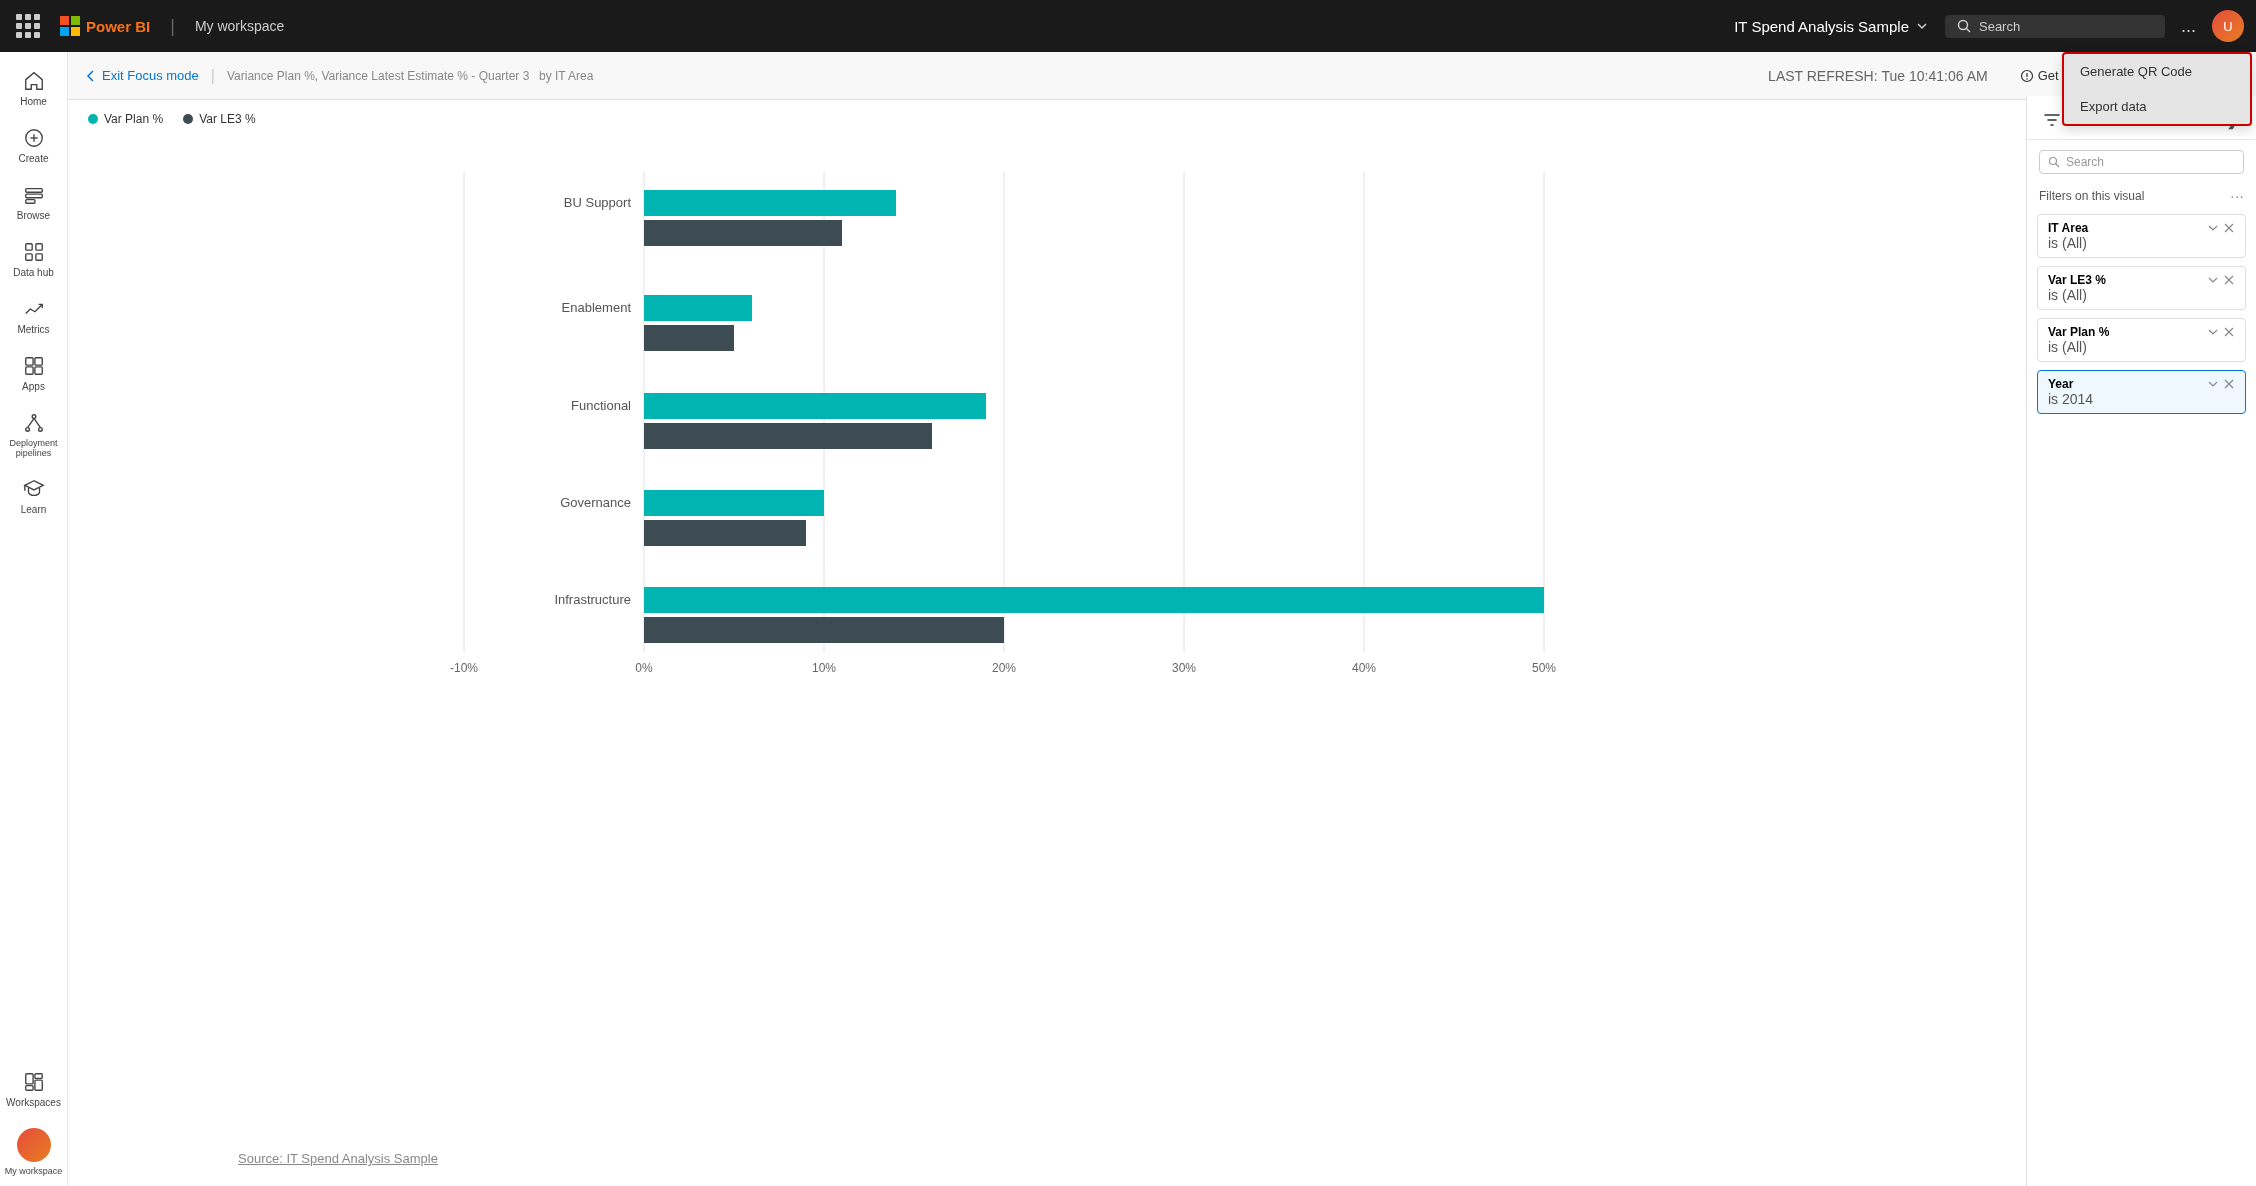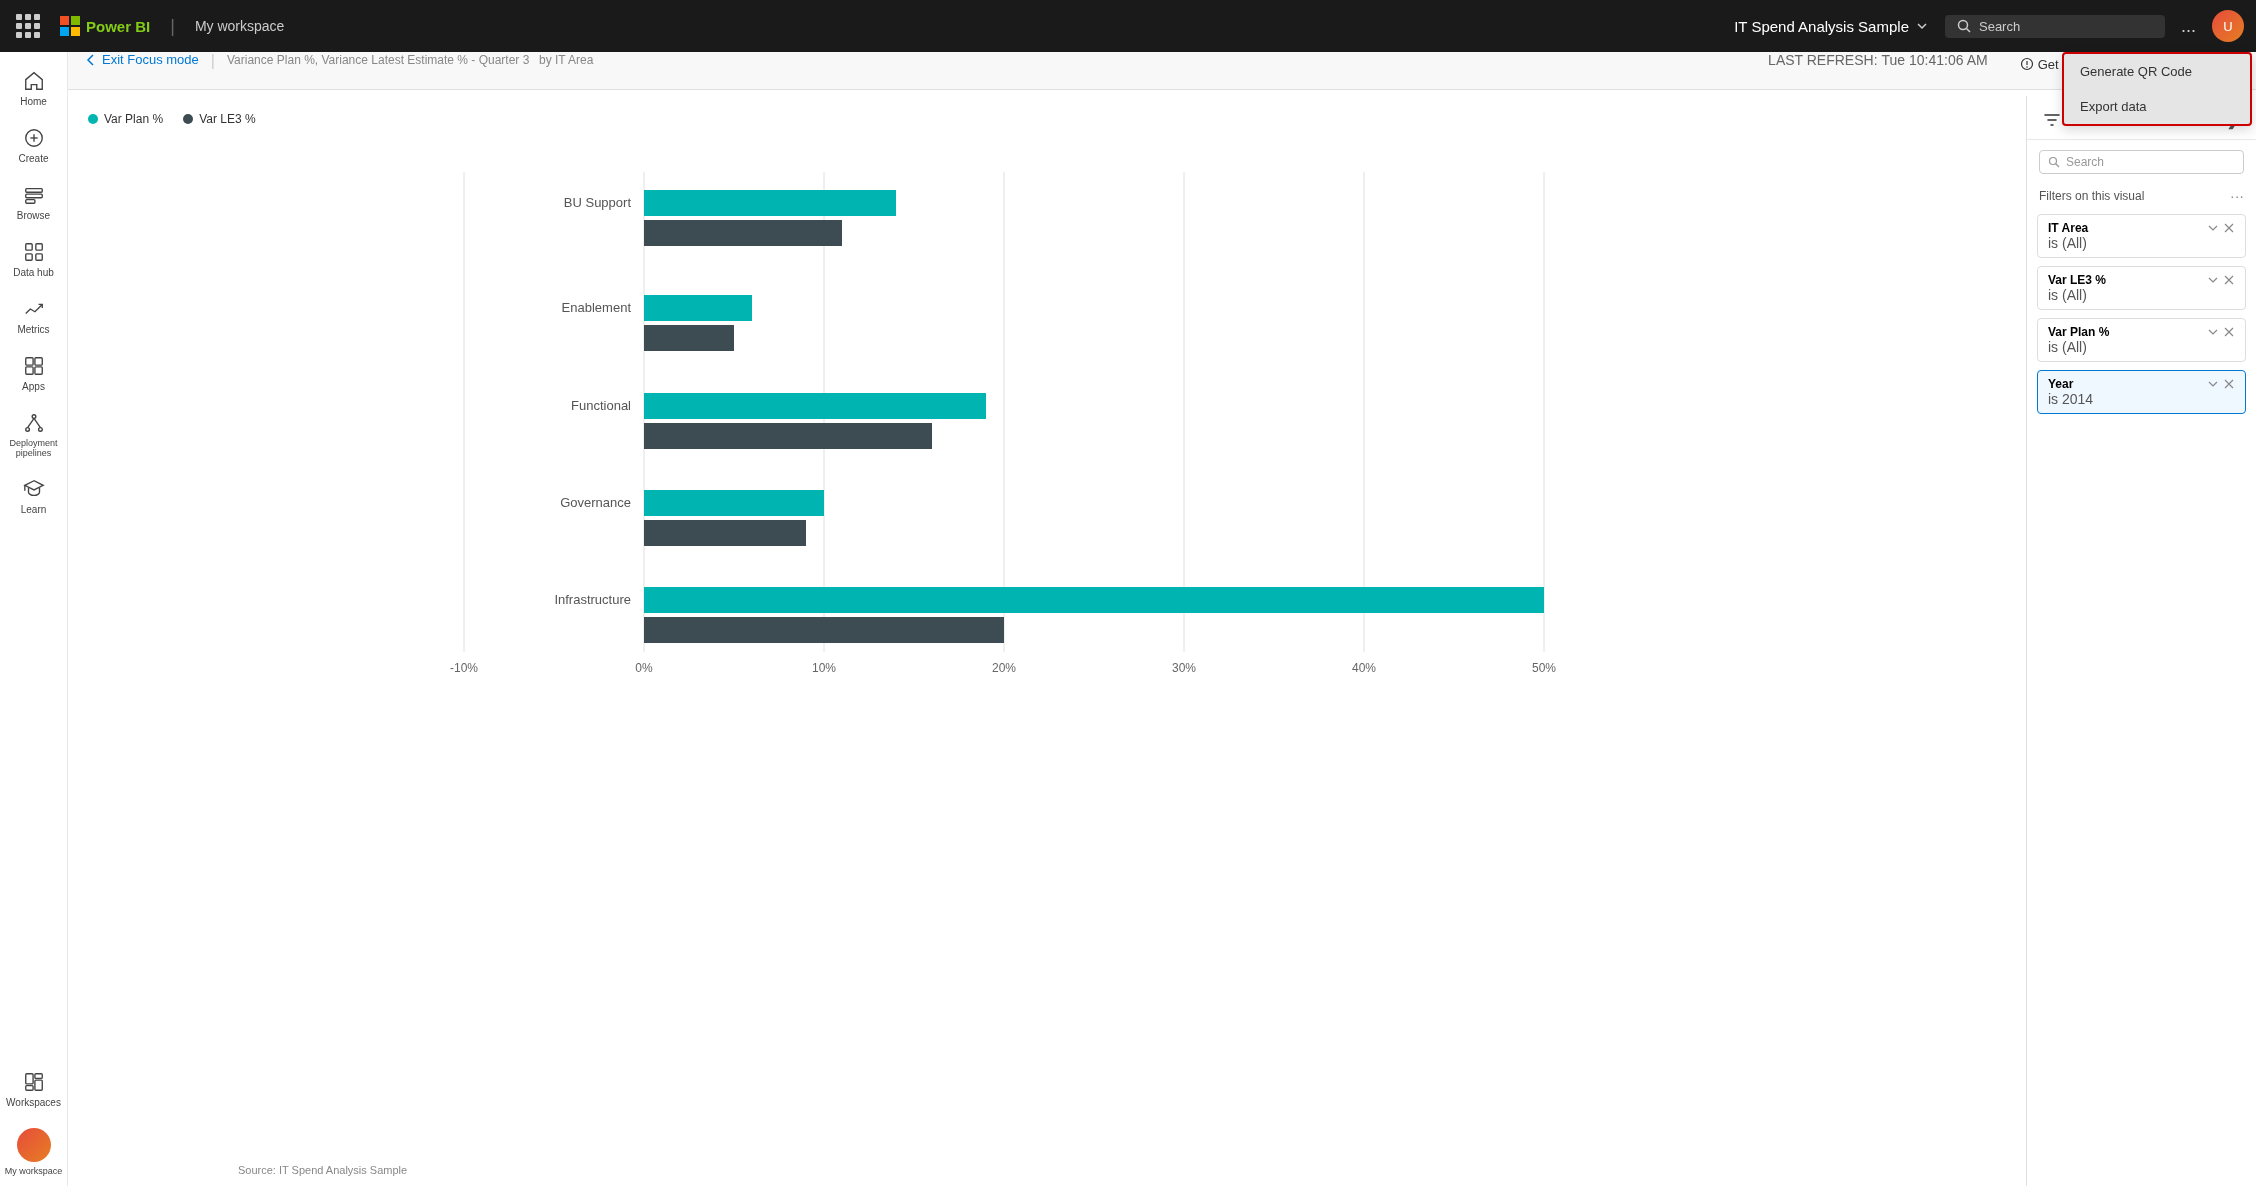--- a/index.html
+++ b/index.html
@@ -16,21 +16,21 @@
       gap: 16px;
     }
     .nav-grid-icon { display: grid; grid-template-columns: repeat(3,6px); gap: 3px; padding: 4px; cursor: pointer; }
     .nav-grid-icon span { width: 6px; height: 6px; background: #ccc; border-radius: 1px; display: block; }
     .ms-logo { display: flex; gap: 2px; align-items: center; }
     .ms-logo-grid { display: grid; grid-template-columns: 1fr 1fr; gap: 2px; width: 20px; height: 20px; }
     .ms-logo-grid span:nth-child(1) { background: #f25022; }
     .ms-logo-grid span:nth-child(2) { background: #7fba00; }
     .ms-logo-grid span:nth-child(3) { background: #00a4ef; }
     .ms-logo-grid span:nth-child(4) { background: #ffb900; }
-    .nav-app-name { font-size: 15px; font-weight: 600; color: #84cc16; margin-left: 4px; }
+    .nav-app-name { font-size: 15px; font-weight: 600; color: #f97316; margin-left: 4px; }
     .nav-separator { color: #666; font-size: 18px; margin: 0 4px; }
     .nav-workspace { font-size: 14px; color: #ccc; }
     .nav-center { flex: 1; display: flex; align-items: center; justify-content: flex-end; }
     .nav-report-title { font-size: 15px; color: #fff; display: flex; align-items: center; gap: 6px; }
     .nav-right { display: flex; align-items: center; gap: 12px; }
     .search-box {
       display: flex; align-items: center; background: #333; border-radius: 4px;
       padding: 4px 12px; gap: 8px; color: #ccc; font-size: 13px; width: 220px;
     }
     .nav-more-btn { color: #ccc; font-size: 18px; cursor: pointer; padding: 4px; }
@@ -58,25 +58,25 @@
     .sidebar-item svg { width: 22px; height: 22px; }
     .sidebar-spacer { flex: 1; }
     .sidebar-avatar { width: 34px; height: 34px; border-radius: 50%; background: linear-gradient(135deg, #e74c3c, #e67e22); display: flex; align-items: center; justify-content: center; color: #fff; font-size: 13px; cursor: pointer; }
 
     
     .sub-header {
       position: absolute;
       left: 68px;
       top: 52px;
       right: 0;
-      height: 38px;
+      height: 48px;
       background: #f8f8f8;
       border-bottom: 1px solid #e0e0e0;
       display: flex;
-      align-items: flex-start;
+      align-items: center;
       padding: 0 16px;
       gap: 12px;
     }
     .exit-focus { display: flex; align-items: center; gap: 4px; font-size: 13px; color: #0078d4; cursor: pointer; }
     .sub-header-title { font-size: 13px; color: #333; margin-left: 0; }
     .sub-header-title span { color: #888; font-size: 12px; }
     .sub-header-right { margin-left: auto; display: flex; align-items: center; gap: 4px; font-size: 14px; color: #666; }
     .sub-header-actions { display: flex; align-items: center; gap: 4px; margin-left: 12px; }
     .sub-action-btn { display: flex; align-items: center; gap: 4px; font-size: 13px; color: #333; cursor: pointer; padding: 4px 8px; border-radius: 4px; }
     .more-btn-sub { color: #333; font-size: 16px; cursor: pointer; padding: 2px 6px; border: 1px solid #ccc; border-radius: 4px; }
@@ -94,21 +94,21 @@
 
     
     .chart-area {
       flex: 1;
       padding: 16px 20px;
       position: relative;
     }
     .legend { display: flex; gap: 20px; margin-bottom: 16px; align-items: center; font-size: 12px; color: #333; }
     .legend-item { display: flex; align-items: center; gap: 6px; }
     .legend-dot { width: 10px; height: 10px; border-radius: 50%; }
-    .source-text { position: absolute; bottom: 10px; left: 170px; font-size: 11px; color: #888; }
+    .source-text { position: absolute; bottom: 20px; left: 170px; font-size: 13px; color: #888; text-decoration: underline; }
 
     
     .right-panel {
       width: 230px;
       border-left: 1px solid #e0e0e0;
       background: #fff;
       display: flex;
       flex-direction: column;
     }
     .filters-header {

